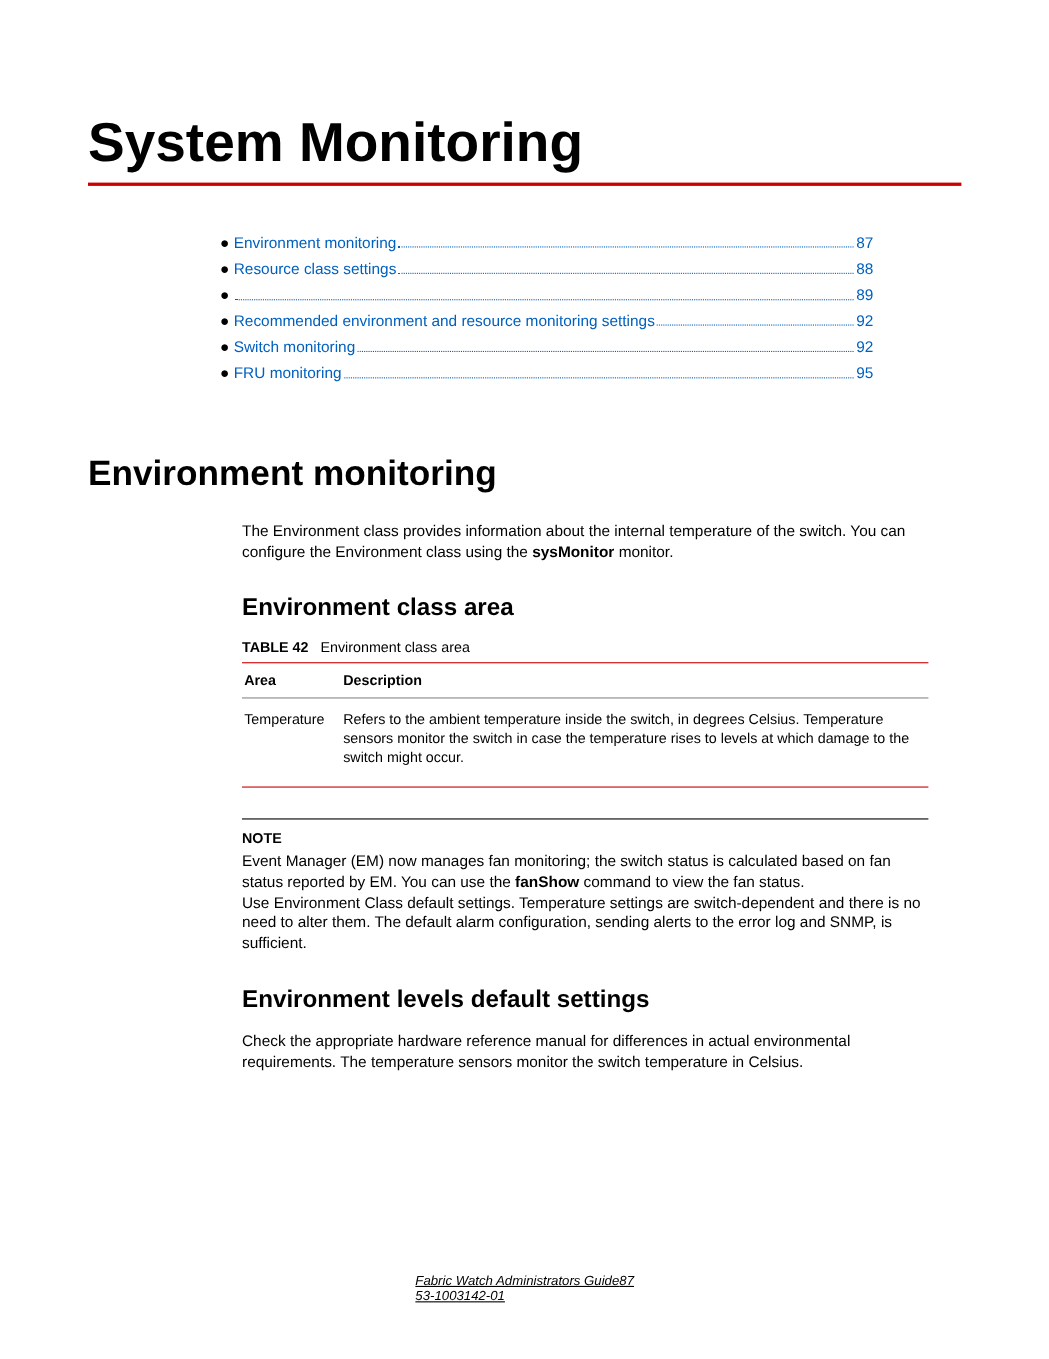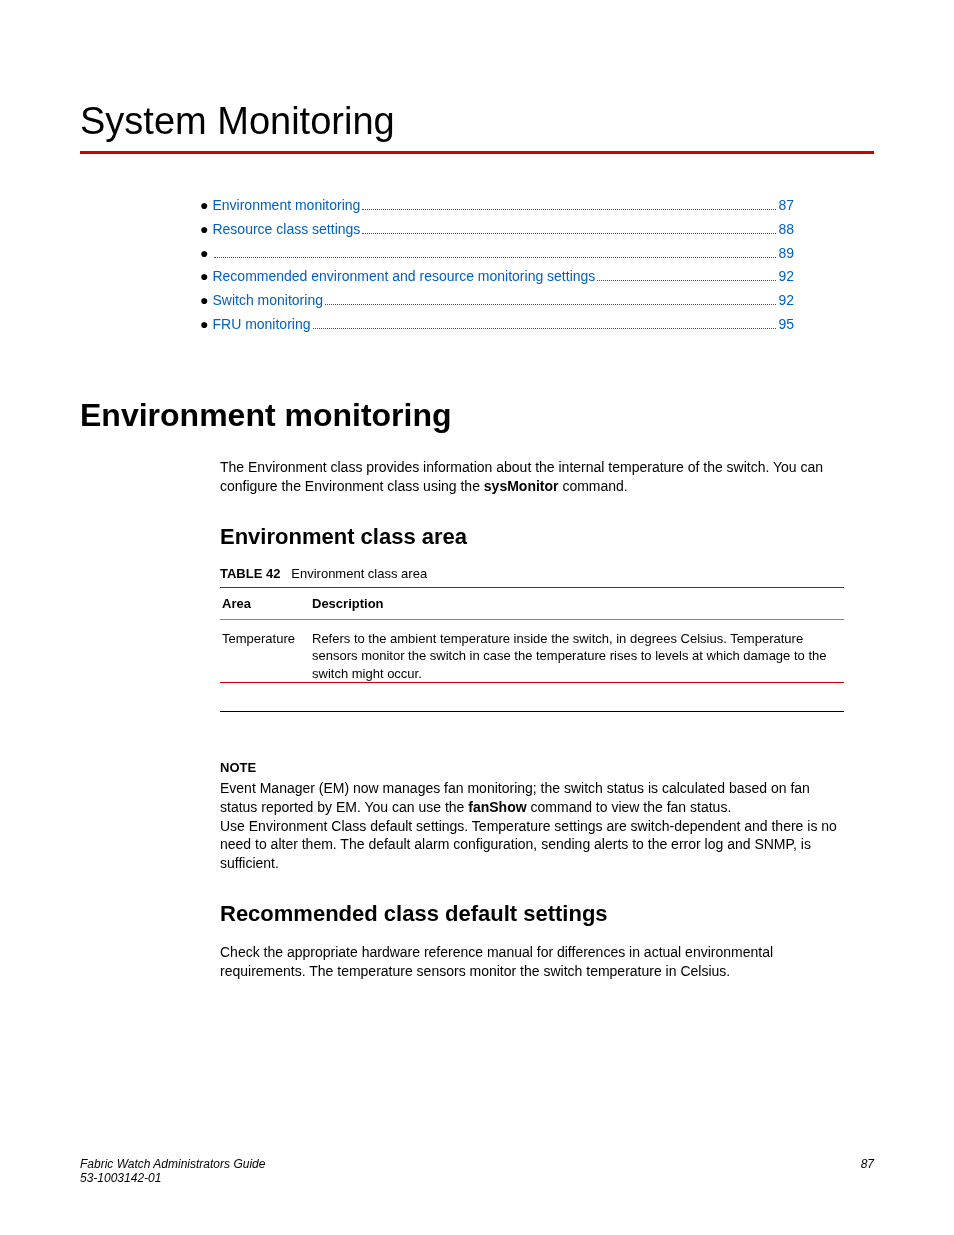--- a/index.html
+++ b/index.html
@@ -8,22 +8,22 @@
     background: #fff;
     width: 954px;
     height: 1235px;
     position: relative;
     padding: 100px 80px 60px 80px;
     color: #000;
   }
   .h1 {
     font-family: "Arial Narrow", Arial, sans-serif;
     font-stretch: condensed;
-    font-weight: 400;
-    font-size: 38px;
+    font-weight: 700;
+    font-size: 50px;
     margin-bottom: 8px;
   }
   .redrule {
     border: 0;
     border-top: 3px solid #c00;
     margin-bottom: 40px;
   }
   .toc {
     margin-left: 120px;
     margin-right: 80px;
@@ -89,47 +89,47 @@
   table.env th {
     text-align: left;
     font-weight: 700;
     border-top: 1.5px solid #c00;
     border-bottom: 1px solid #888;
     padding: 8px 8px 8px 2px;
   }
   table.env td {
     vertical-align: top;
     border-bottom: 1.5px solid #c00;
-    padding: 10px 8px 0 2px;
+    padding: 10px 8px 18px 2px;
     line-height: 1.35;
   }
   .note-block {
     margin-top: 28px;
     border-top: 1px solid #000;
     padding-top: 8px;
     font-size: 14px;
     line-height: 1.35;
   }
   .note-block .note-label {
     font-weight: 700;
     font-size: 13px;
     display: block;
     margin-bottom: 2px;
-    margin-top: 39px;
   }
   .bold { font-weight: 700; }
   .footer {
     position: absolute;
     left: 80px;
     right: 80px;
     bottom: 50px;
     font-size: 12px;
     font-style: italic;
     display: flex;
-    justify-content: space-between;
+    justify-content: center;
+    text-decoration: underline;
   }
 </style>
 </head>
 <body>
 
 <h1 class="h1">System Monitoring</h1>
 <hr class="redrule">
 
 <div class="toc">
   <div class="toc-item">
@@ -167,21 +167,21 @@
     <span class="dots"></span>
     <span class="pg">95</span>
   </div>
 </div>
 
 <h2 class="h2">Environment monitoring</h2>
 
 <div class="content">
 
   <p class="body-text">
-    <span>The Environment class provides information about the internal temperature of the switch. You can configure the Environment class using the </span><span class="bold">sysMonitor</span><span> command.</span>
+    <span>The Environment class provides information about the internal temperature of the switch. You can configure the Environment class using the </span><span class="bold">sysMonitor</span><span> monitor.</span>
   </p>
 
   <h3 class="h3">Environment class area</h3>
 
   <div class="table-caption">
     <span class="cap-label">TABLE 42</span>
     &nbsp;&nbsp;<span>Environment class area</span>
   </div>
 
   <table class="env">
@@ -199,21 +199,21 @@
     </tbody>
   </table>
 
   <div class="note-block">
     <span class="note-label">NOTE</span>
     <span>Event Manager (EM) now manages fan monitoring; the switch status is calculated based on fan status reported by EM. You can use the </span><span class="bold">fanShow</span><span> command to view the fan status.</span>
   </div>
 
   <p class="body-text">Use Environment Class default settings. Temperature settings are switch-dependent and there is no need to alter them. The default alarm configuration, sending alerts to the error log and SNMP, is sufficient.</p>
 
-  <h3 class="h3">Recommended class default settings</h3>
+  <h3 class="h3">Environment levels default settings</h3>
   <p class="body-text">Check the appropriate hardware reference manual for differences in actual environmental requirements. The temperature sensors monitor the switch temperature in Celsius.</p>
 
 </div>
 
 <div class="footer">
   <div>
     <div>Fabric Watch Administrators Guide</div>
     <div>53-1003142-01</div>
   </div>
   <div>87</div>

